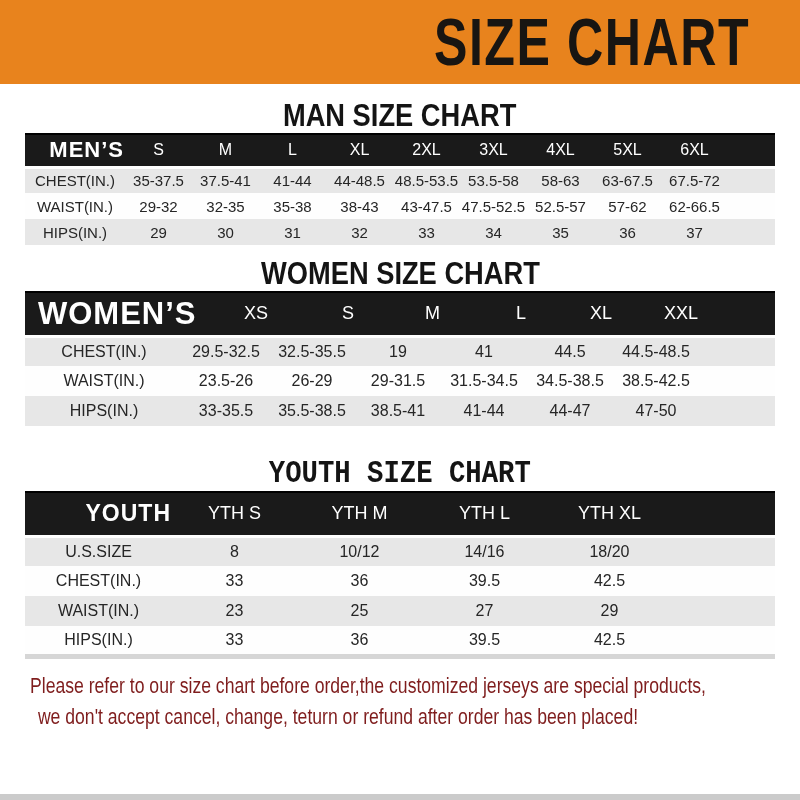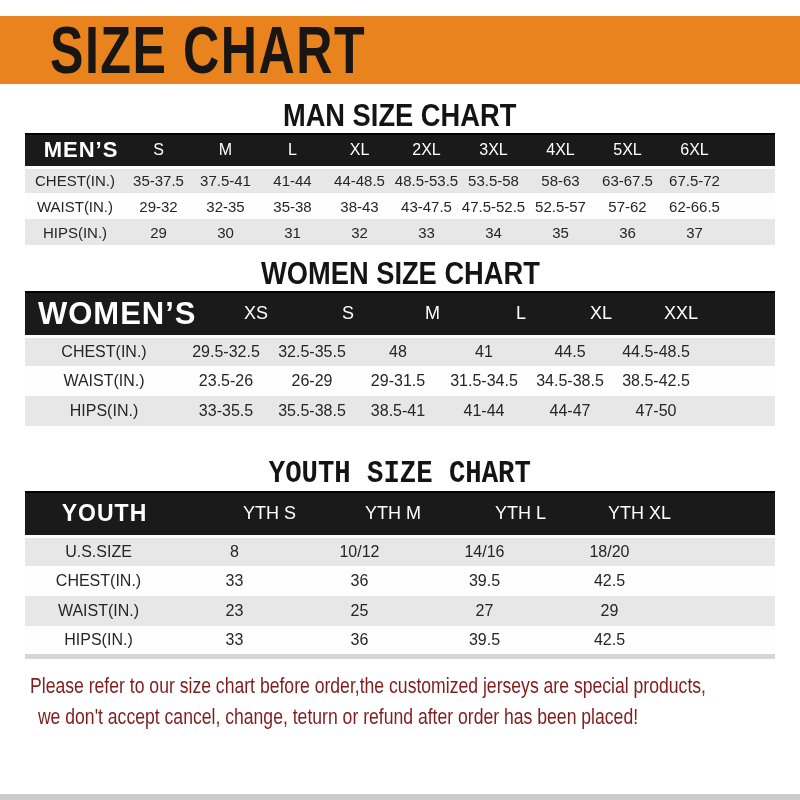--- a/index.html
+++ b/index.html
@@ -7,23 +7,23 @@
     margin: 0; padding: 0;
     width: 800px; height: 800px;
     background: #ffffff;
     font-family: "Liberation Sans", sans-serif;
     overflow: hidden;
     position: relative;
   }
 
   
   .banner {
-    width: 800px; height: 68px;
+    width: 800px; height: 84px;
     background: #E8831D;
-    display: flex; align-items: center; justify-content: flex-start; margin-top: 16px;
+    display: flex; align-items: center; justify-content: flex-end;
   }
   .banner-title {
     font-size: 66px;
     font-weight: 700;
     color: #181512;
     letter-spacing: 2px;
     transform: scaleX(0.76);
     transform-origin: center;
     white-space: nowrap;
     line-height: 73px;
@@ -62,24 +62,24 @@
     background: #1A1A1A;
     color: #ffffff;
     border-top: 2px solid #000000;
     border-bottom: 3px solid #ffffff;
     font-weight: 400;
     text-align: center;
     vertical-align: middle;
   }
   .men-table   thead th { height: 33px; font-size: 16px; }
   .women-table thead th { height: 44px; font-size: 18px; text-align: right; }
-  .youth-table thead th { height: 44px; font-size: 18px; text-align: right; }
+  .youth-table thead th { height: 44px; font-size: 18px; }
 
   thead th.hdr-label {
-    text-align: center;
+    text-align: right;
     padding-left: 13px;
     font-weight: 700;
     letter-spacing: 1px;
   }
   .men-table   thead th.hdr-label { font-size: 22px; }
   .women-table thead th.hdr-label { font-size: 31px; }
   .youth-table thead th.hdr-label { font-size: 23px; margin-left: 40px; }
 
   tbody td {
     text-align: center;
@@ -222,21 +222,21 @@
         <th>XL</th>
         <th>XXL</th>
         <th></th>
       </tr>
     </thead>
     <tbody>
       <tr class="stripe-gray">
         <td class="row-label">CHEST(IN.)</td>
         <td>29.5-32.5</td>
         <td>32.5-35.5</td>
-        <td>48</td>
+        <td>19</td>
         <td>41</td>
         <td>44.5</td>
         <td>44.5-48.5</td>
         <td></td>
       </tr>
       <tr class="stripe-white">
         <td class="row-label">WAIST(IN.)</td>
         <td>23.5-26</td>
         <td>26-29</td>
         <td>29-31.5</td>

